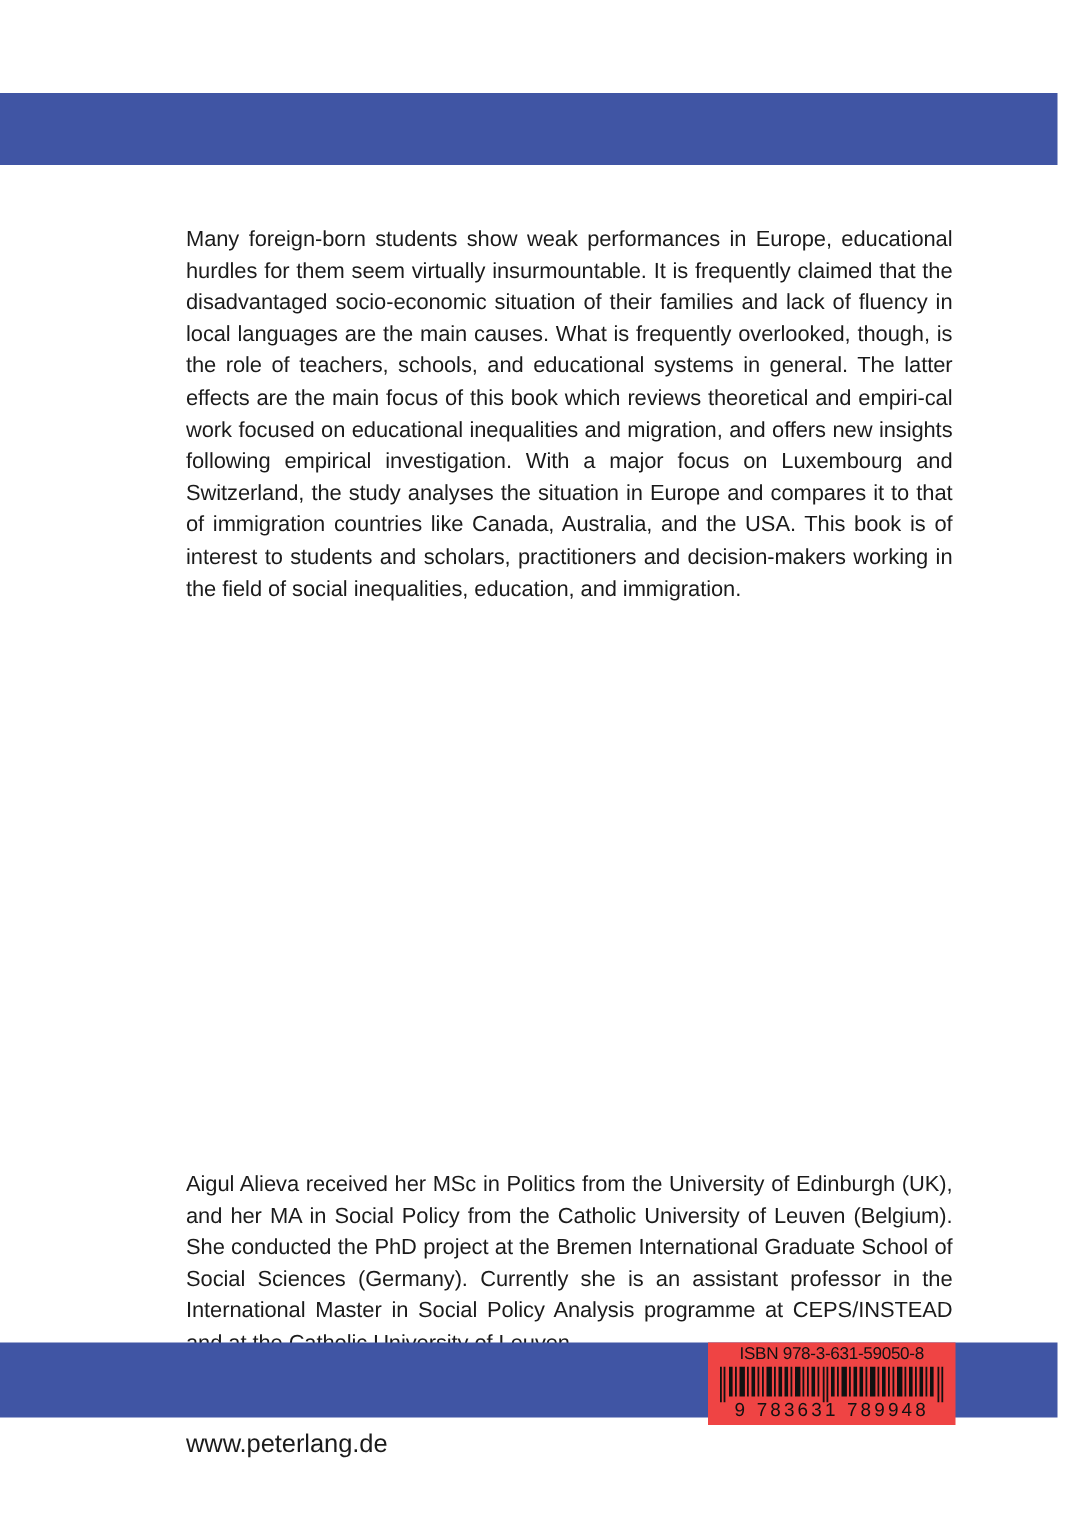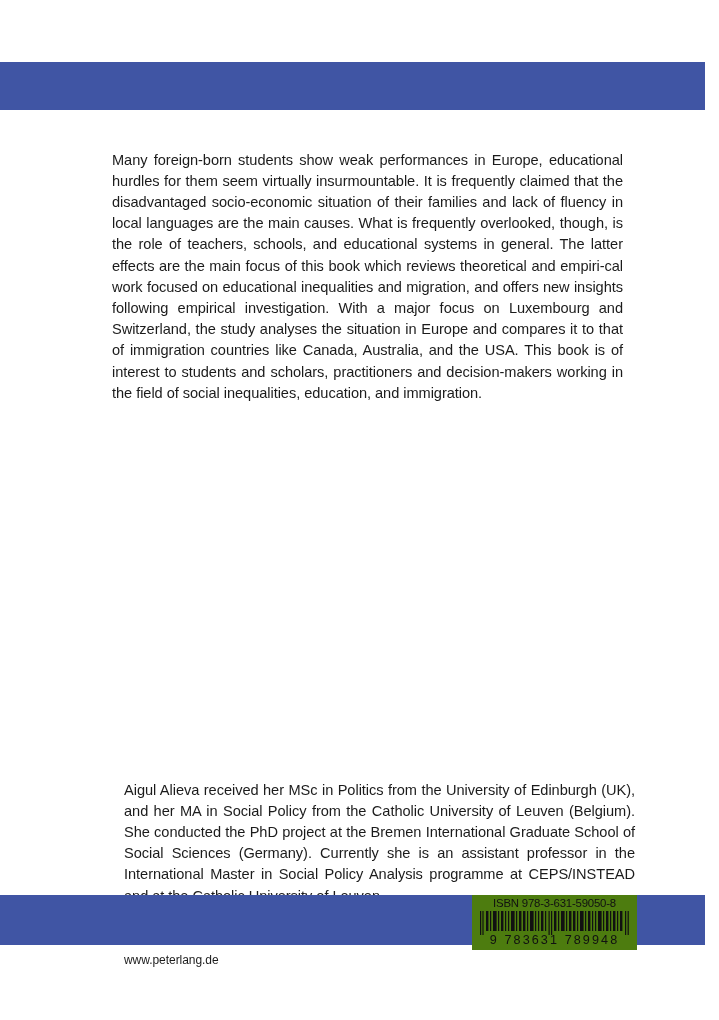--- a/index.html
+++ b/index.html
@@ -31,21 +31,21 @@
     height: 48px;
   }
   .band-bottom {
     top: 895px;
     height: 50px;
   }
 
   
   .blurb {
     position: absolute;
-    left: 112px;
+    left: 124px;
     top: 135px;
     width: 511px;
     font-size: 14.6px;
     line-height: 21.2px;
     color: #1b1b1b;
     text-align: justify;
     letter-spacing: -0.05px;
     hyphens: manual;
   }
 
@@ -62,21 +62,21 @@
     letter-spacing: -0.05px;
   }
 
   
   .barcode-card {
     position: absolute;
     left: 472px;
     top: 895px;
     width: 165px;
     height: 55px;
-    background: #4d7c0f;
+    background: #ef4444;
     display: flex;
     flex-direction: column;
     align-items: center;
     justify-content: flex-start;
     box-sizing: border-box;
     padding-top: 2px;
   }
   .isbn-text {
     font-size: 11.4px;
     color: #111111;
@@ -98,21 +98,21 @@
     white-space: nowrap;
     font-family: "Liberation Sans", sans-serif;
     margin-top: -1px;
   }
 
   
   .publisher-url {
     position: absolute;
     left: 124px;
     top: 953px;
-    font-size: 12px;
+    font-size: 17px;
     color: #1b1b1b;
     letter-spacing: -0.05px;
   }
 </style>
 </head>
 <body>
 
 <div class="page">
 
   <div class="band band-top"></div>

